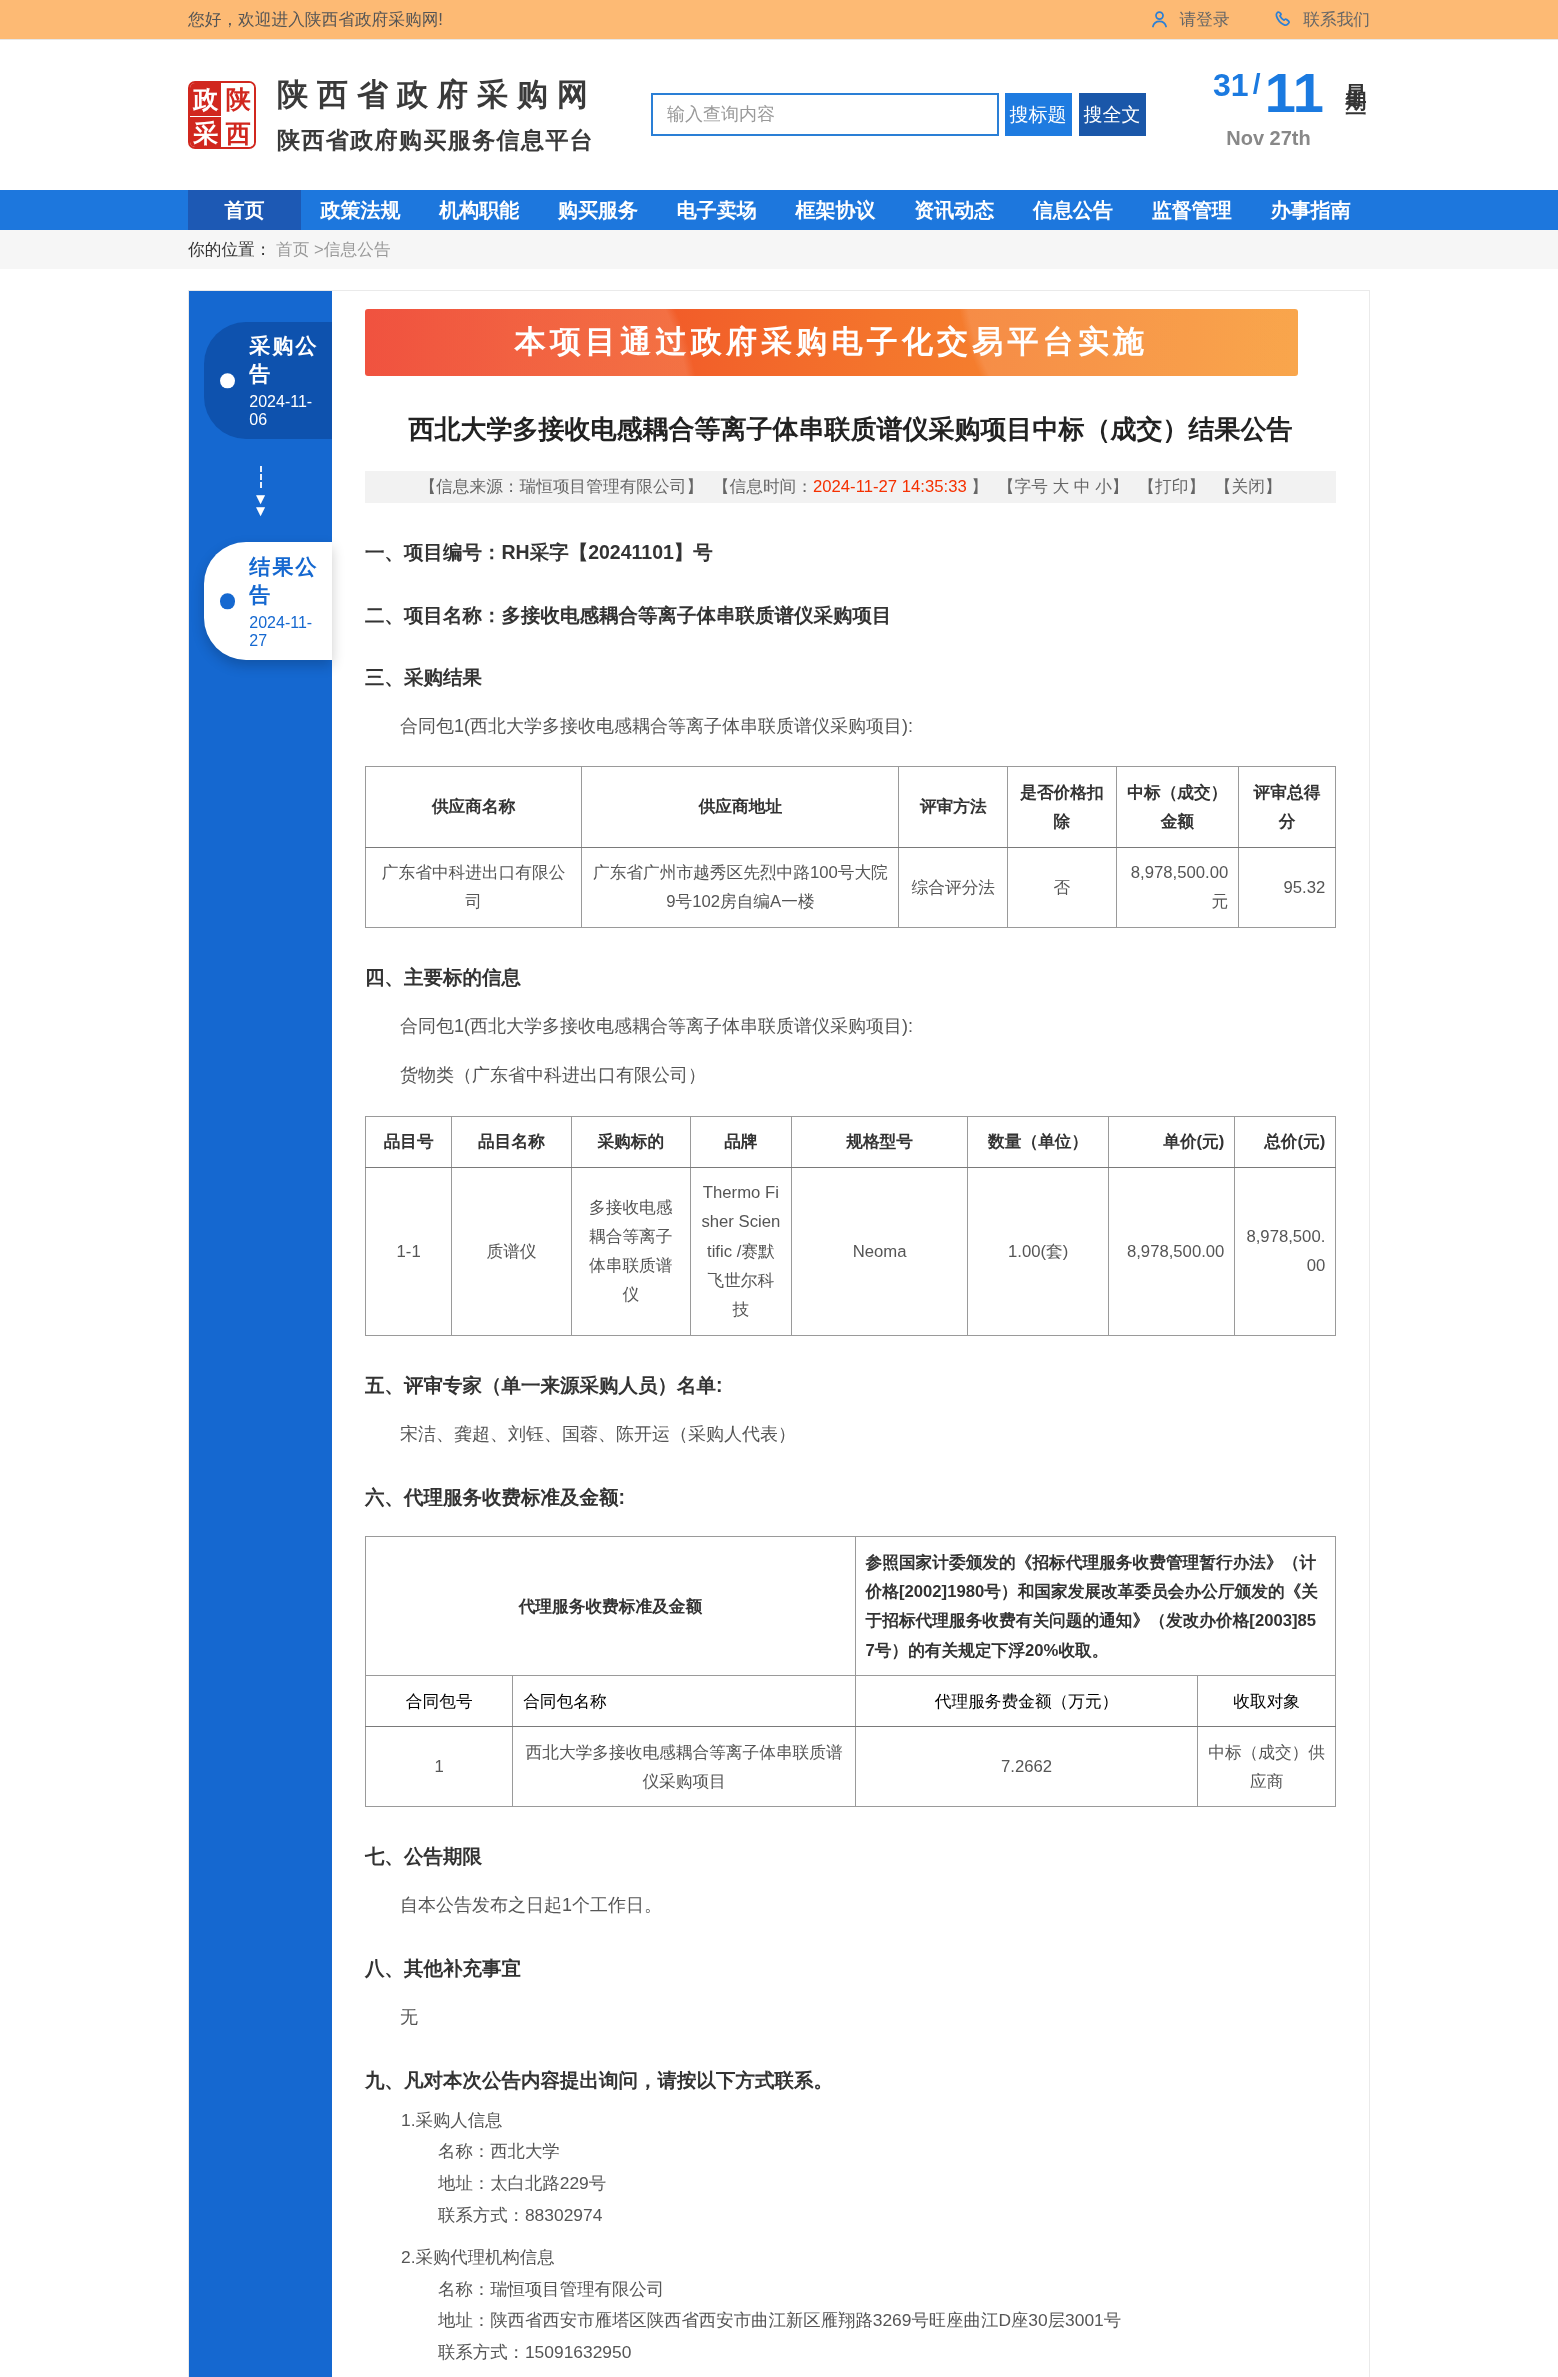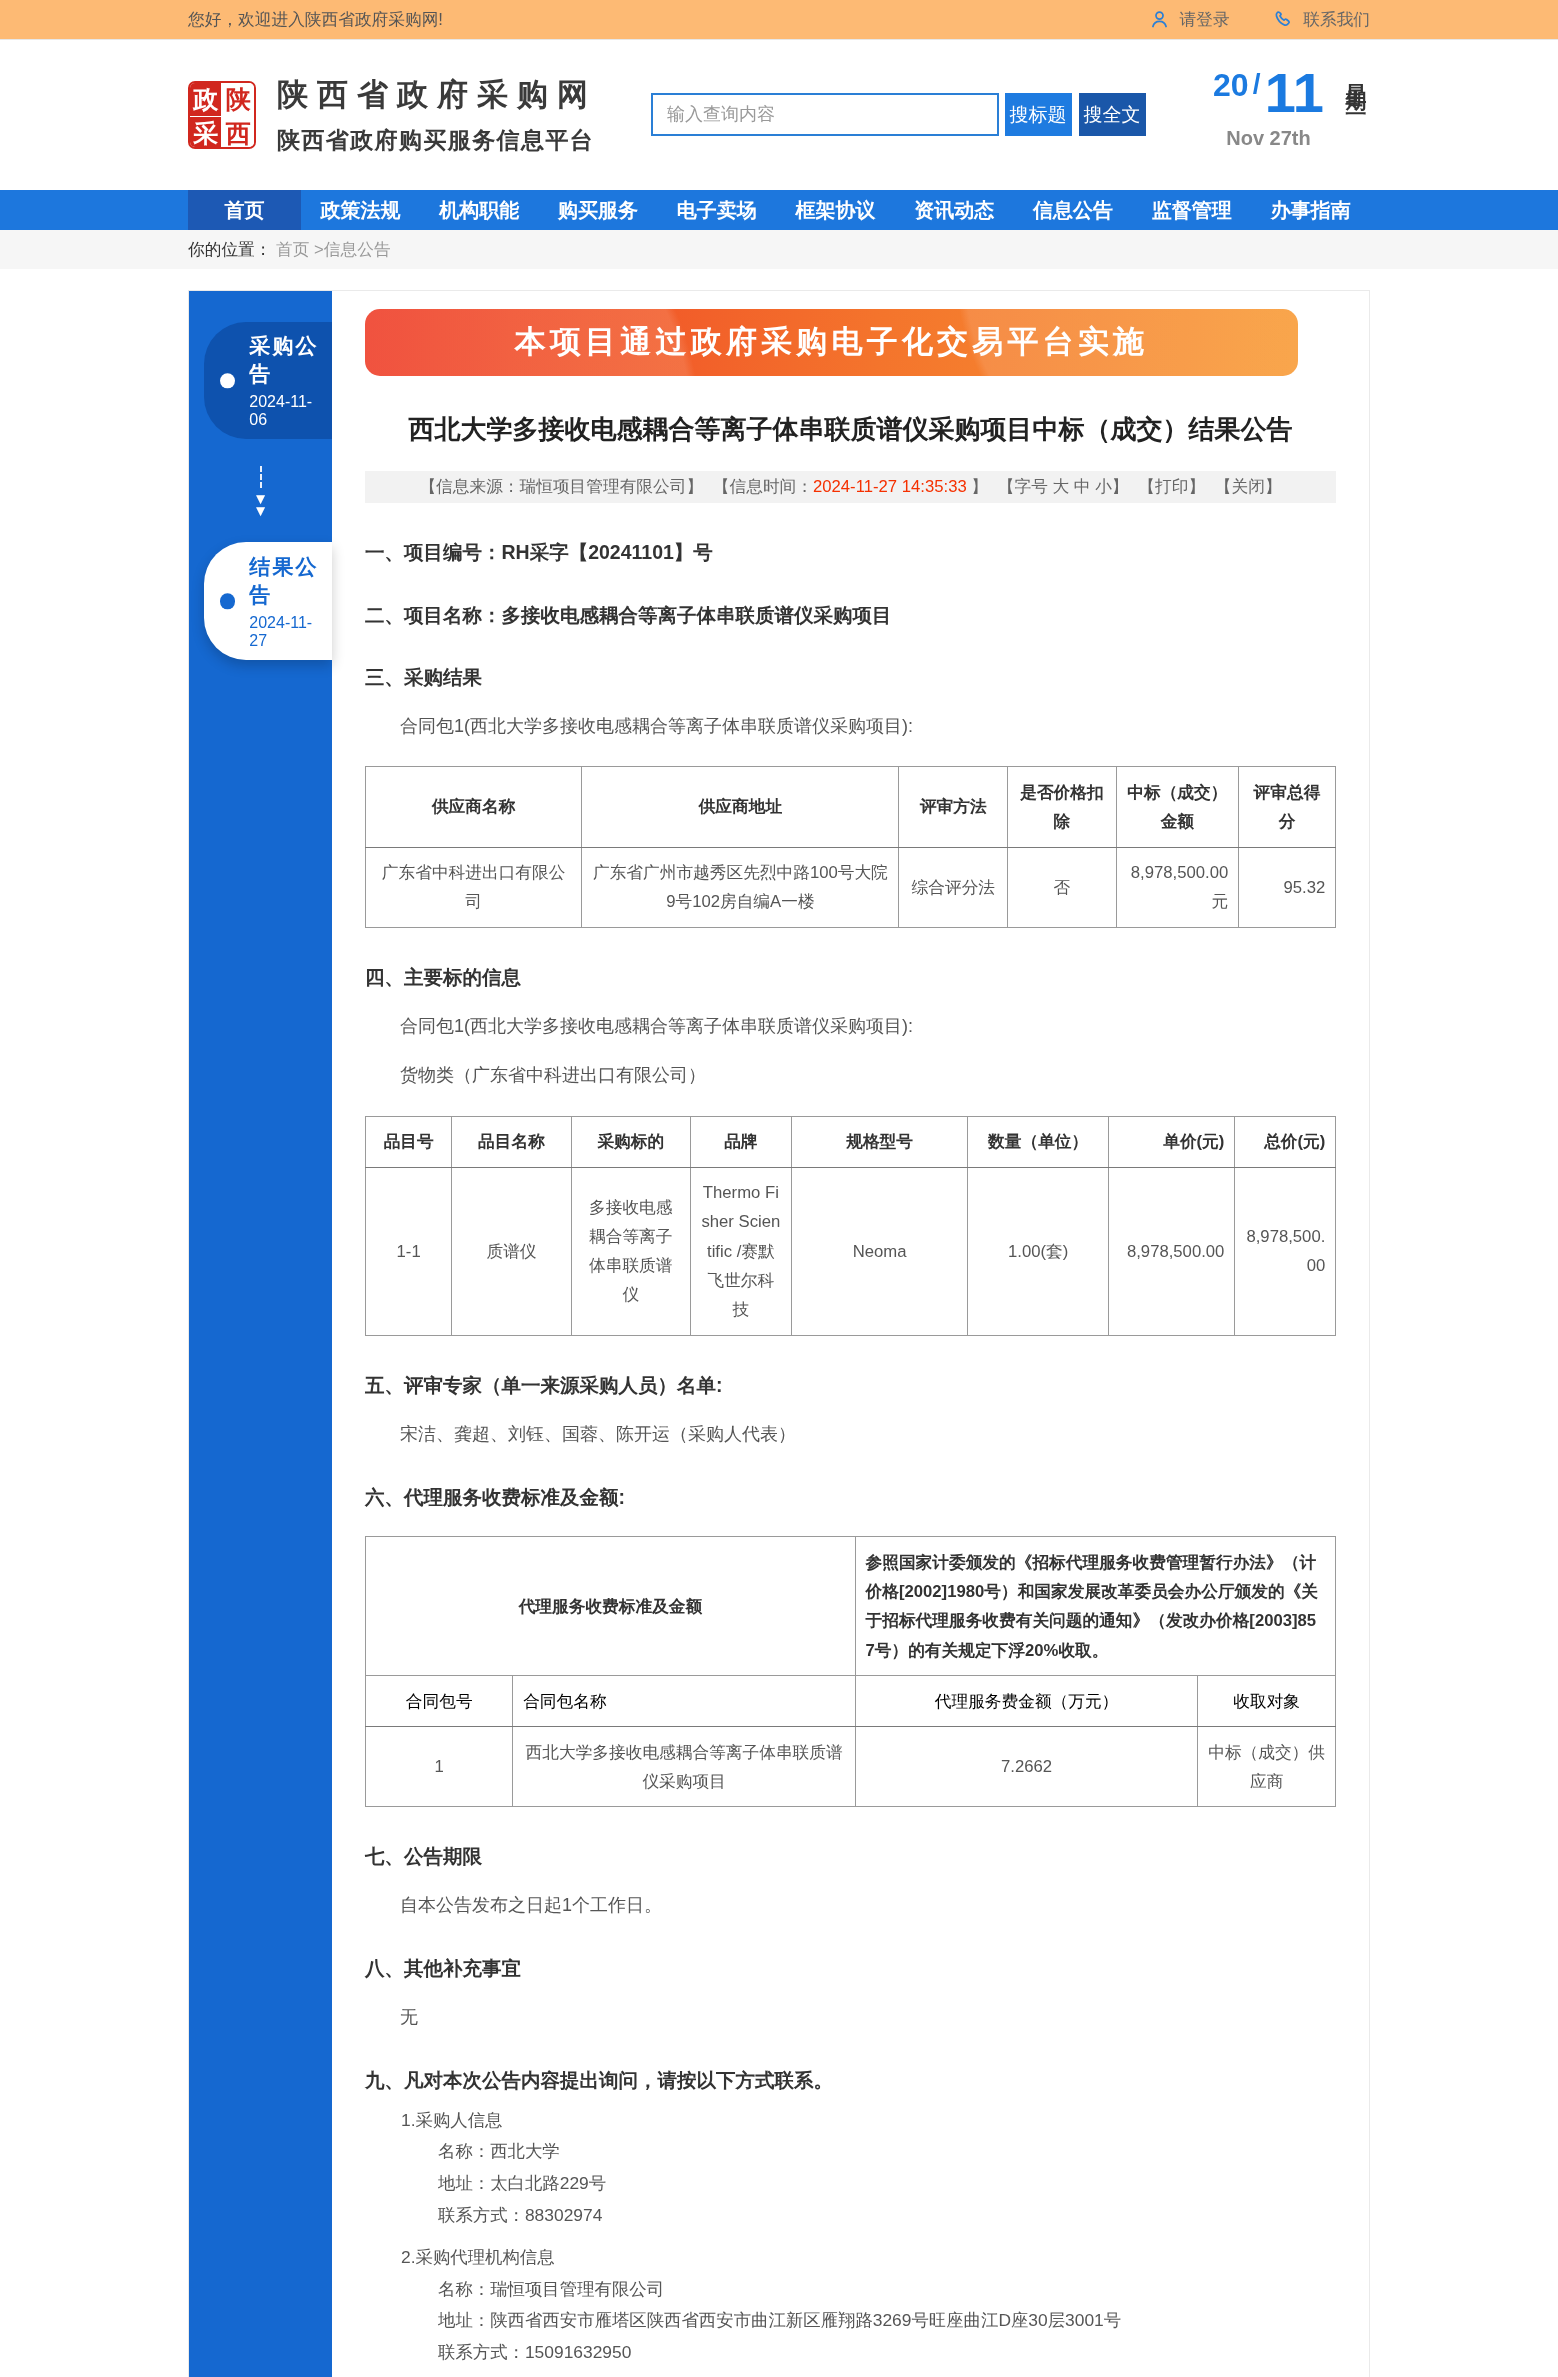--- a/index.html
+++ b/index.html
@@ -66,21 +66,21 @@
   .pill-date{font-size:16px;margin-top:4.9px}
   .pill.blue{background:var(--pill-dark);color:#fff}
   .pill.blue .dot{background:#fff}
   .pill.white{background:#fff;color:var(--sidebar-blue);box-shadow:0 5.6px 12.5px rgba(0,0,0,.2)}
   .pill.white .dot{background:var(--sidebar-blue)}
   .arrow{display:flex;flex-direction:column;align-items:center;margin:26.4px 0 25px;color:#fff}
   .arrow .dash{height:22px;border-left:2.1px dashed rgba(255,255,255,.9);margin-bottom:5.6px}
   .arrow .chev{font-size:15.3px;line-height:12px}
 
   .main{flex:1;padding:18px 33px 56px}
-  .banner{height:67px;margin-right:38px;border-radius:15px;display:flex;align-items:center;justify-content:center;
+  .banner{height:67px;margin-right:38px;border-radius:3px;display:flex;align-items:center;justify-content:center;
     color:#fff;font-size:31px;font-weight:bold;letter-spacing:4.2px;
     background-image:radial-gradient(circle at 92% -70%,rgba(255,255,255,.12) 30%,transparent 31%),
       radial-gradient(circle at 4% 180%,rgba(255,255,255,.12) 32%,transparent 33%),
       linear-gradient(95deg,var(--banner-from),var(--banner-mid) 55%,var(--banner-to))}
   .a-title{margin-top:35px;text-align:center;font-size:26px;font-weight:bold;color:#222;line-height:1.4}
   .meta{margin-top:24px;background:#f2f2f2;height:32px;line-height:32px;text-align:center;font-size:16.7px;color:#666;white-space:nowrap}
   .meta>span{margin:0 4.9px}
   .meta .red{color:var(--meta-red)}
 
   .sec-h{font-size:19.5px;font-weight:bold;color:#333;margin-top:36px;line-height:26.4px}
@@ -133,21 +133,21 @@
       <div class="site-sub">陕西省政府购买服务信息平台</div>
     </div>
     <div class="search">
       <input class="s-input" placeholder="输入查询内容" style="">
       <button class="s-btn t">搜标题</button>
       <button class="s-btn f">搜全文</button>
     </div>
     <div class="datebox">
       <div>
         <div class="d-nums">
-          <span class="d-day">20</span>
+          <span class="d-day">31</span>
           <span class="d-sep">/</span>
           <span class="d-month">11</span>
         </div>
         <div class="d-en">Nov 27th</div>
       </div>
       <div class="d-week">星期三</div>
     </div>
   </div>
 </div>
 

